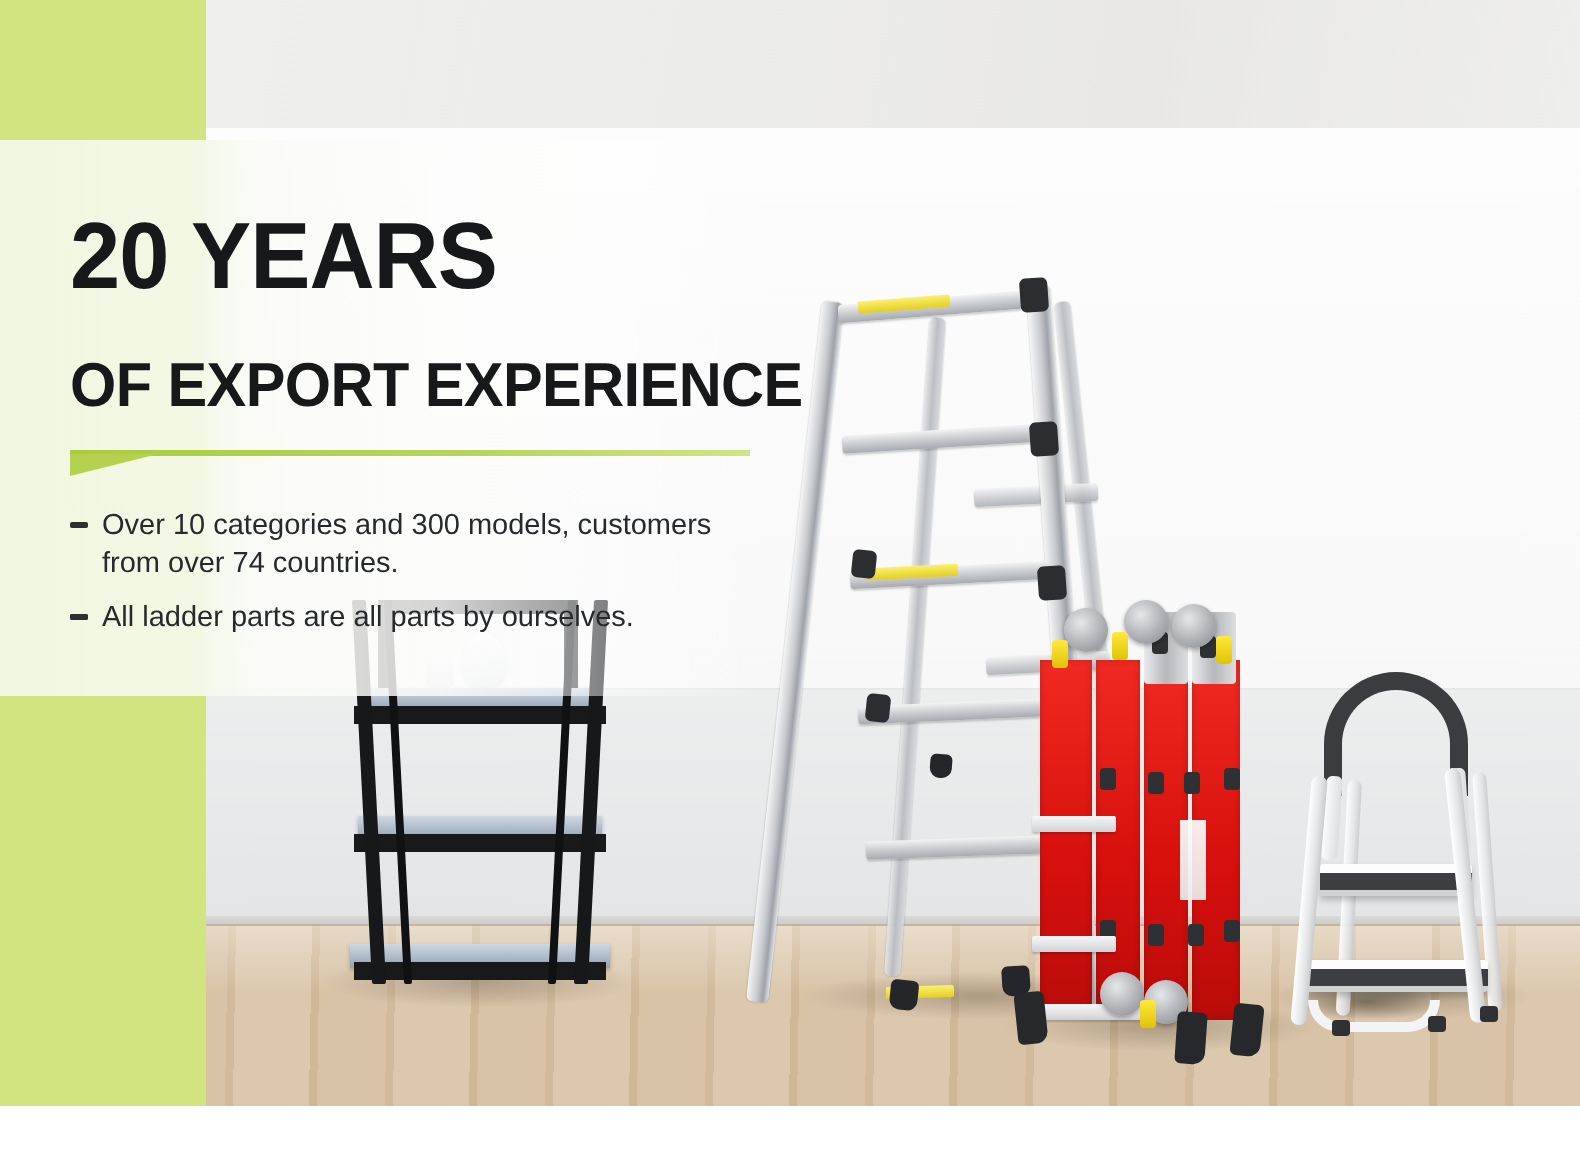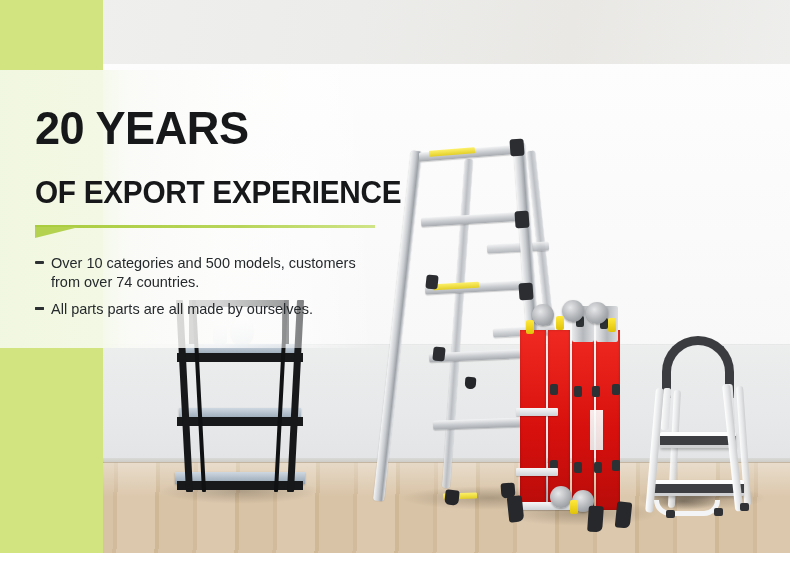--- a/index.html
+++ b/index.html
@@ -363,26 +363,26 @@
     <h2 class="subhead">OF EXPORT EXPERIENCE</h2>
 
     <div class="divider">
       <div class="bar"></div>
       <div class="notch"></div>
     </div>
 
     <ul class="bullets">
       <li>
         <span class="dash"></span>
-        <span>Over 10 categories and 500 models, customers from over 74 countries.</span>
+        <span>Over 10 categories and 300 models, customers from over 74 countries.</span>
       </li>
       <li>
         <span class="dash"></span>
       </li>
       <li>
         <span class="dash"></span>
-        <span>All parts parts are all made by ourselves.</span>
+        <span>All ladder parts are all parts by ourselves.</span>
       </li>
     </ul>
   </div>
 
   <div class="bottom-white"></div>
 </div>
 
 </body></html>

